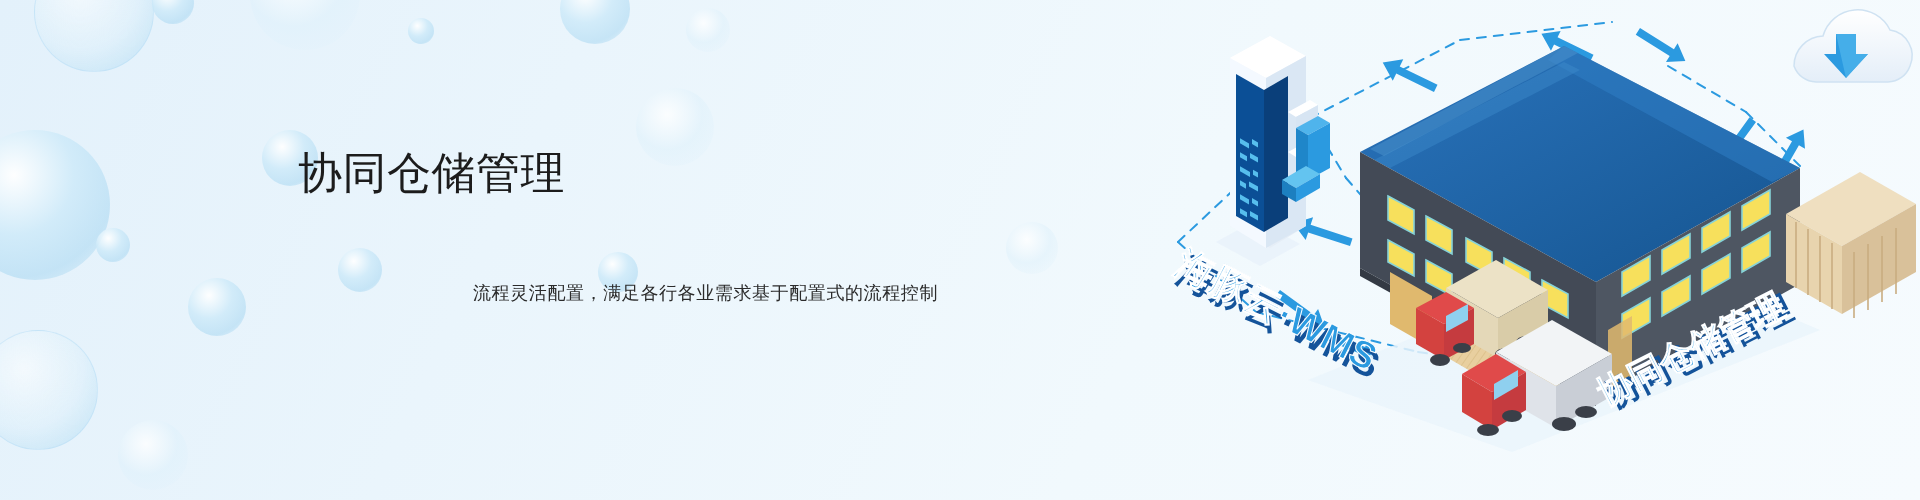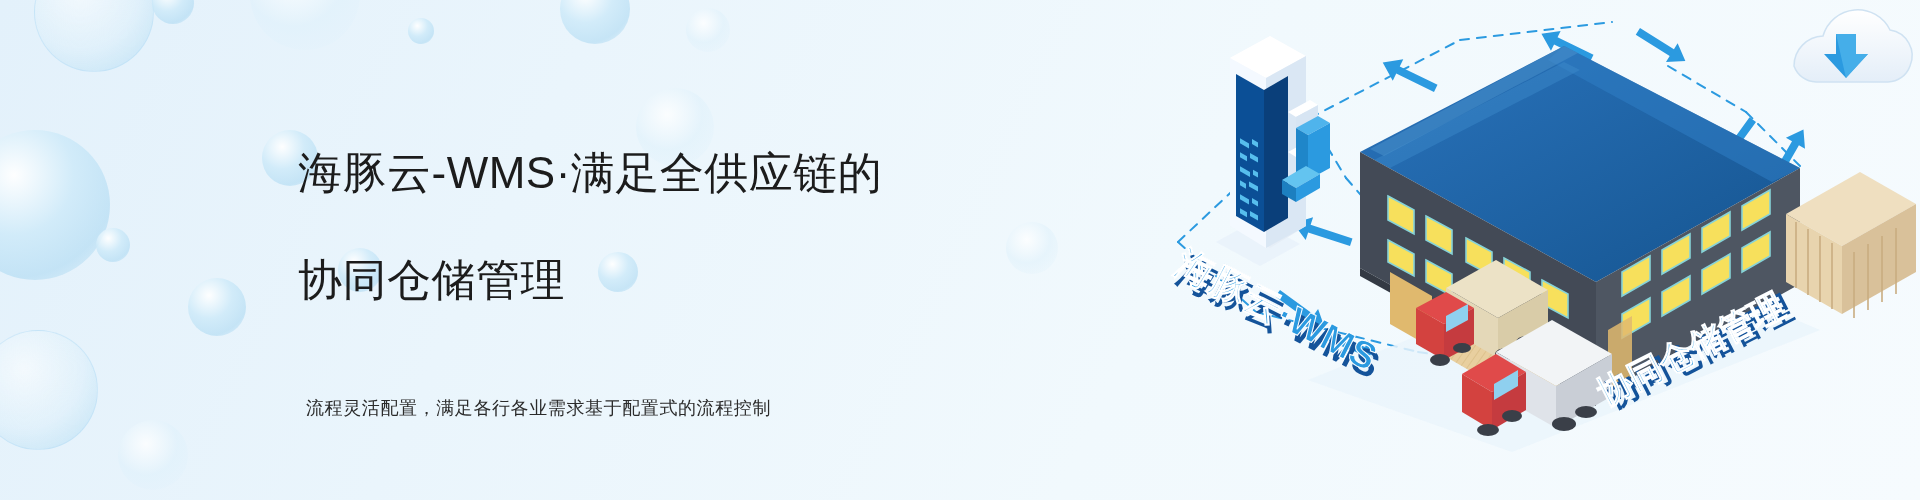--- a/index.html
+++ b/index.html
@@ -54,26 +54,27 @@
   .headline{
     font-size:44px;
     line-height:1.22;
     letter-spacing:.5px;
     color:#1c1c1c;
     font-weight:400;
     white-space:pre-line;
   }
   .headline .ln{ display:block; }
   .subtitle{
-    margin-top:36px;
+    margin-top:28px;
     margin-left:8px;
     font-size:18px;
     letter-spacing:.6px;
     color:#2b2b2b;
     font-weight:400;
+    text-align:right;
   }
 
   
   .illustration{
     position:absolute;
     right:0; top:0;
     width:760px; height:500px;
   }
   .illustration svg{ display:block; width:100%; height:100%; }
 </style>
@@ -94,21 +95,20 @@
   <div class="bubble pale" style="left:636px;  top:88px;   width:78px;  height:78px;"></div>
   <div class="bubble pale" style="left:686px;  top:8px;    width:44px;  height:44px;"></div>
   <div class="bubble soft" style="left:560px;  top:-26px;  width:70px;  height:70px;"></div>
   <div class="bubble pale" style="left:250px;  top:-60px;  width:110px; height:110px;"></div>
   <div class="bubble pale" style="left:1006px; top:222px;  width:52px;  height:52px;"></div>
   <div class="bubble pale" style="left:118px;  top:420px;  width:70px;  height:70px;"></div>
   <div class="bubble soft" style="left:408px;  top:18px;   width:26px;  height:26px;"></div>
 
   <div class="text-block">
     <h1 class="headline">
-      <span class="ln">海豚云-WMS·满足全供应链的</span>
       <span class="ln">协同仓储管理</span>
     </h1>
     <p class="subtitle">流程灵活配置，满足各行各业需求基于配置式的流程控制</p>
   </div>
 
   <div class="illustration">
     <svg viewBox="0 0 760 500" xmlns="http://www.w3.org/2000/svg">
       <defs>
         <linearGradient id="srvBody" x1="0" y1="0" x2="1" y2="1">
           <stop offset="0" stop-color="#ffffff"></stop>

